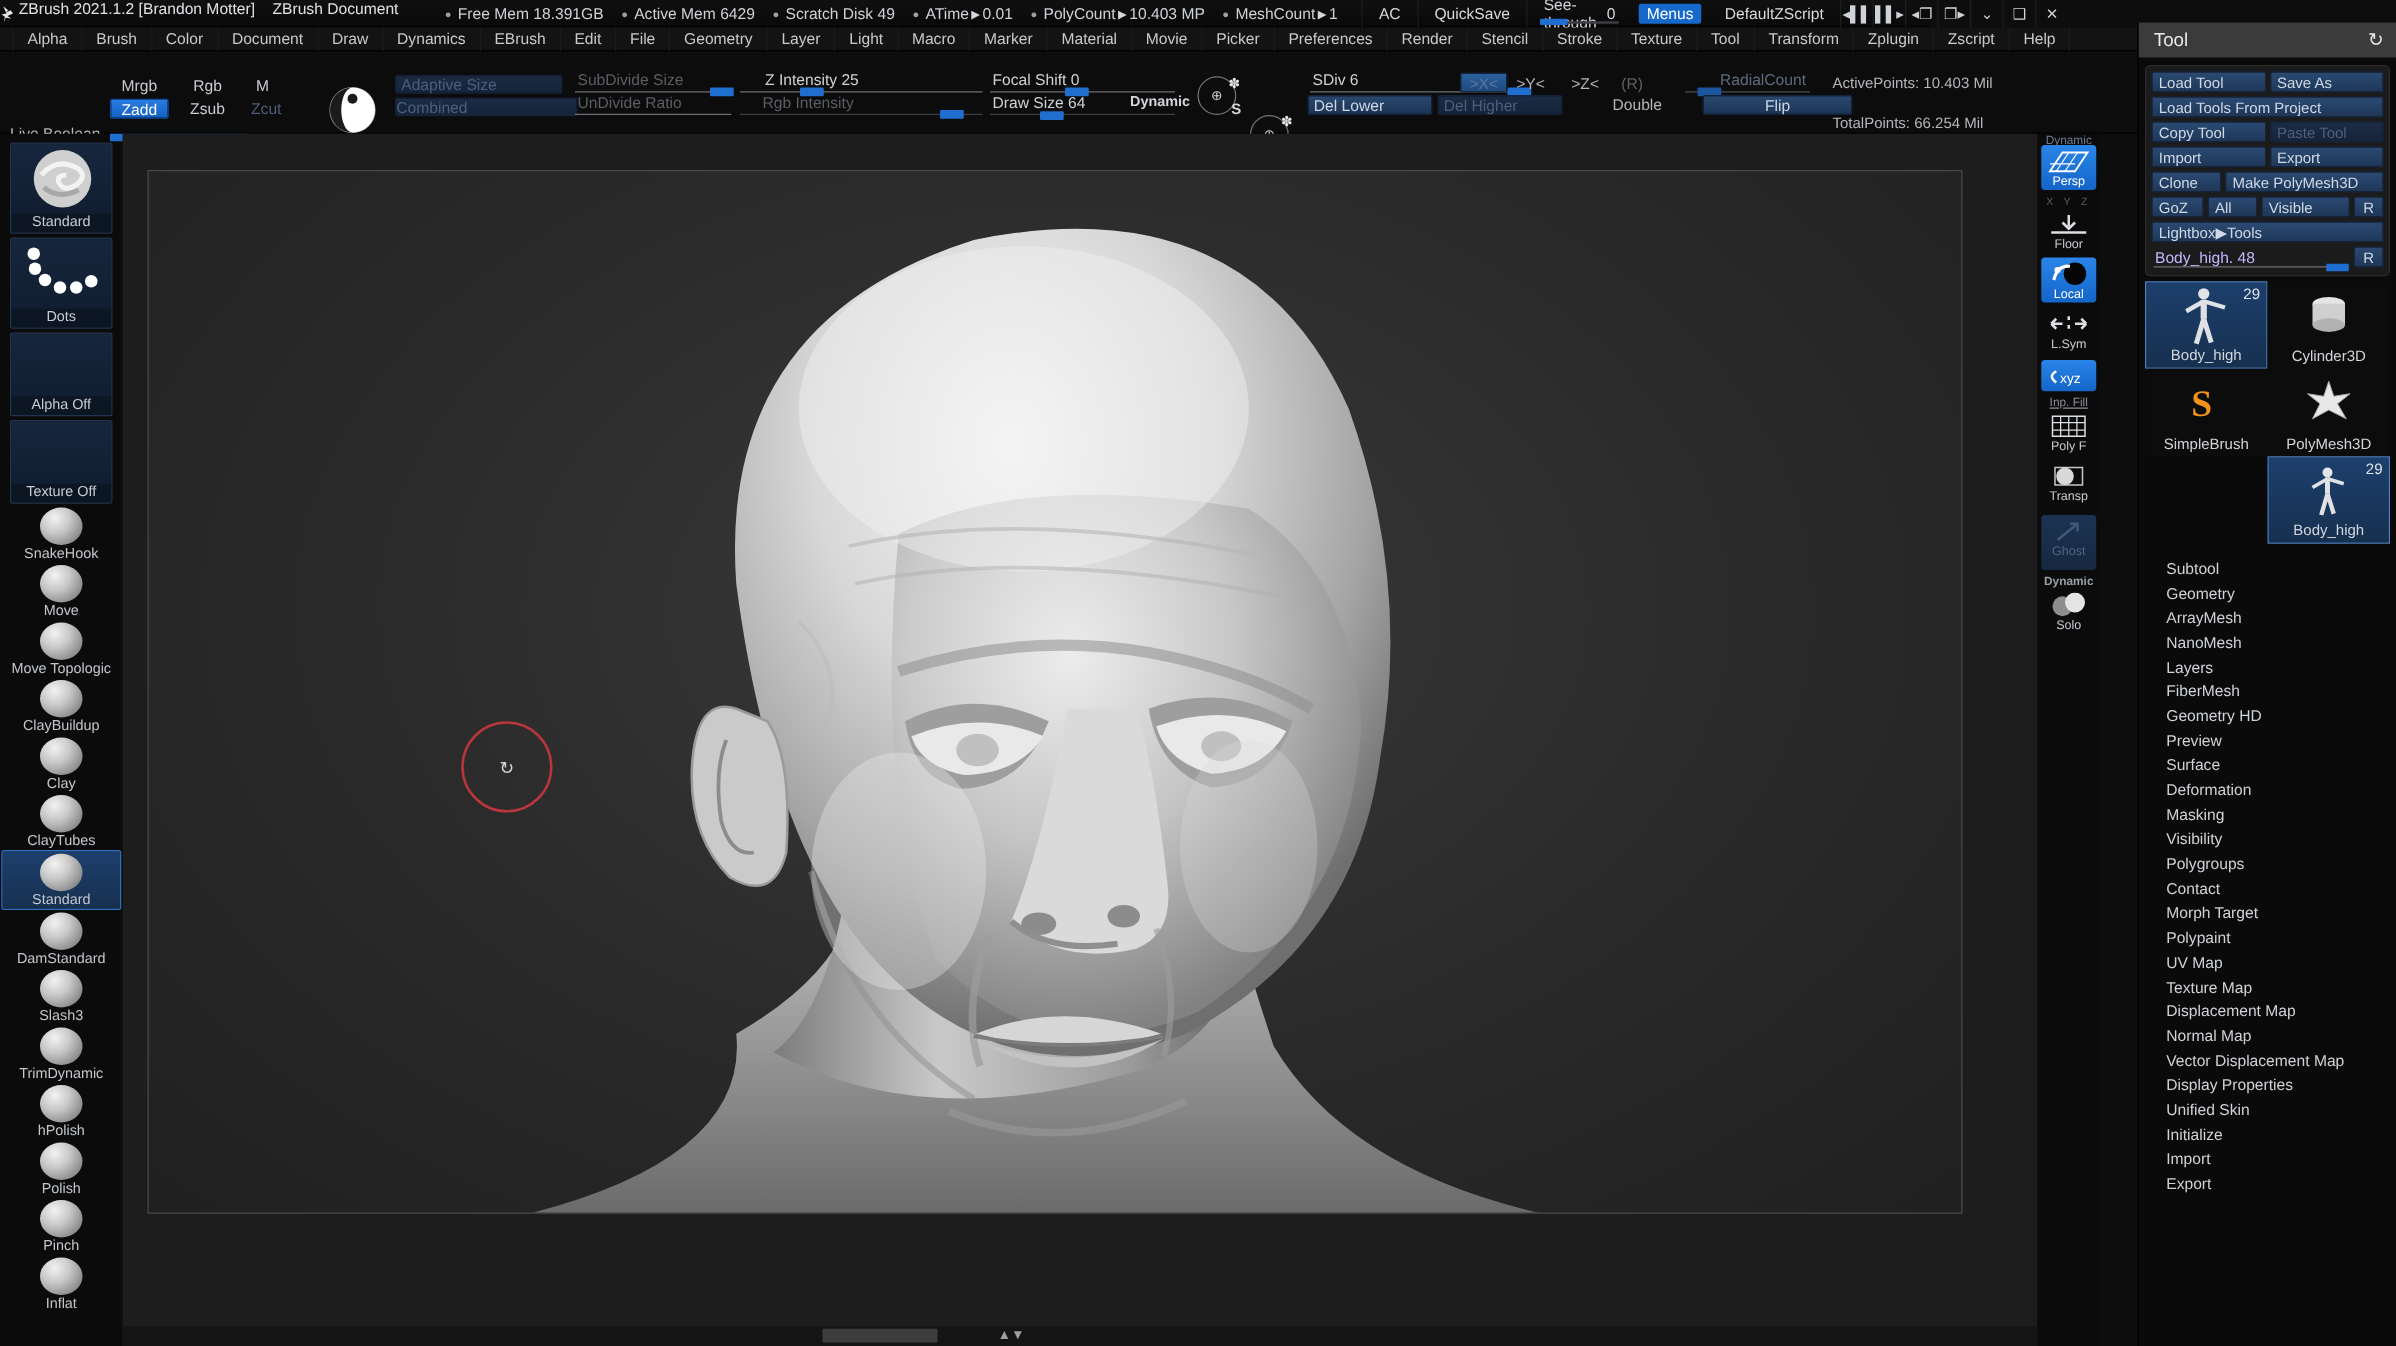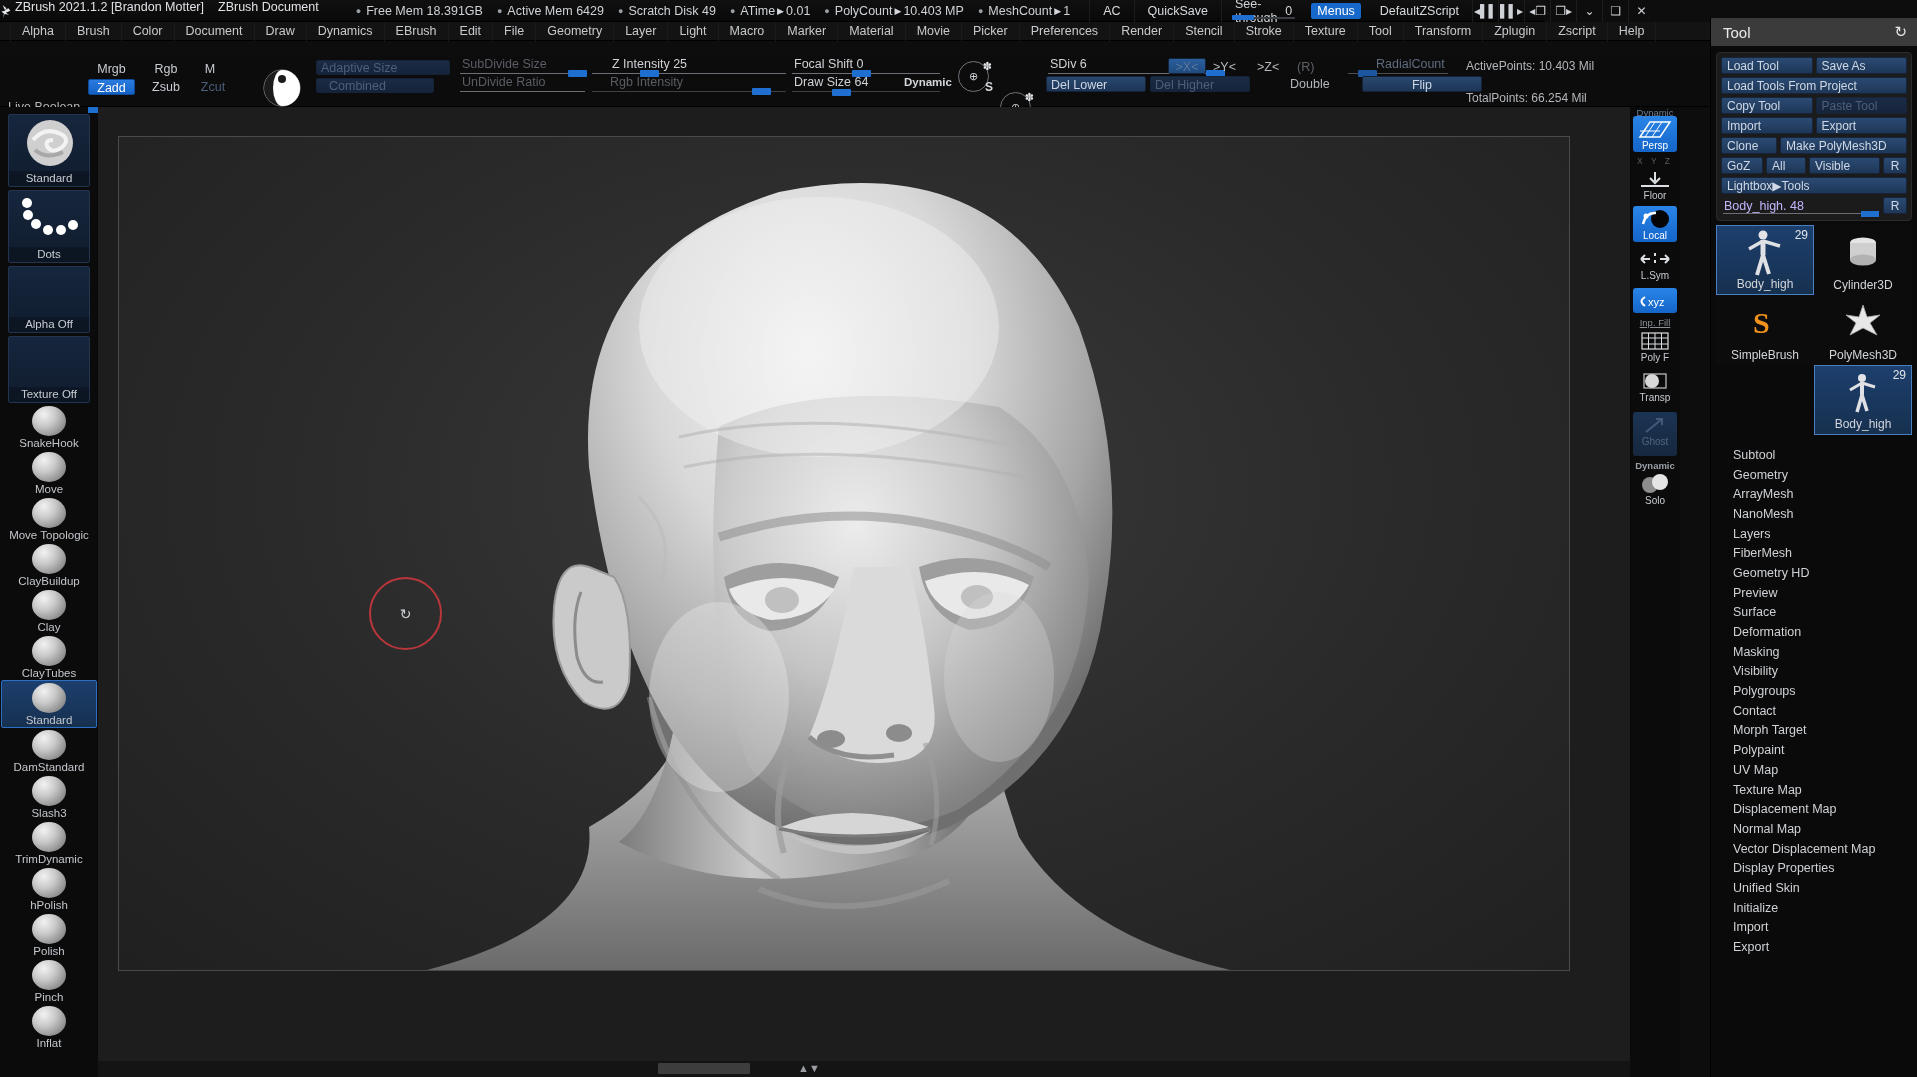--- a/index.html
+++ b/index.html
@@ -251,21 +251,21 @@
       <svg width="40" height="40" viewBox="0 0 40 40">
         <circle cx="20" cy="20" r="18" fill="#f0f0f0" stroke="#9a9a9a"></circle>
         <path d="M20 2 a18 18 0 0 0 0 36 a9 18 0 0 0 0 -36" fill="#1b1b1b"></path>
         <path d="M20 2 a18 18 0 0 1 0 36 a9 18 0 0 1 0 -36" fill="#ffffff"></path>
         <circle cx="20" cy="11" r="4" fill="#1b1b1b"></circle>
         <circle cx="20" cy="29" r="4" fill="#ffffff"></circle>
       </svg>
     </div>
 
     <div class="blk-btn dim tbl" style="left:316px; top:4px; width:134px; height:15px; line-height:15px; text-align:left; padding-left:4px;">Adaptive Size</div>
-    <div class="blk-btn dim tbl" style="left:316px; top:22px; width:118px; height:15px; line-height:15px; text-align:left; padding-left:12px;">Combined</div>
+    <div class="blk-btn dim tbl" style="left:316px; top:22px; width:146px; height:15px; line-height:15px; text-align:left; padding-left:0;">Combined</div>
 
     <div class="sld" style="left:460px; top:2px; width:125px; height:16px;">
       <div class="lab dim" style="left:2px;">SubDivide Size</div>
       <div class="track" style="width:125px;"></div>
       <div class="knob" style="left:108px;"></div>
     </div>
     <div class="sld" style="left:460px; top:20px; width:125px; height:16px;">
       <div class="lab dim" style="left:2px;">UnDivide Ratio</div>
       <div class="track" style="width:125px;"></div>
     </div>

